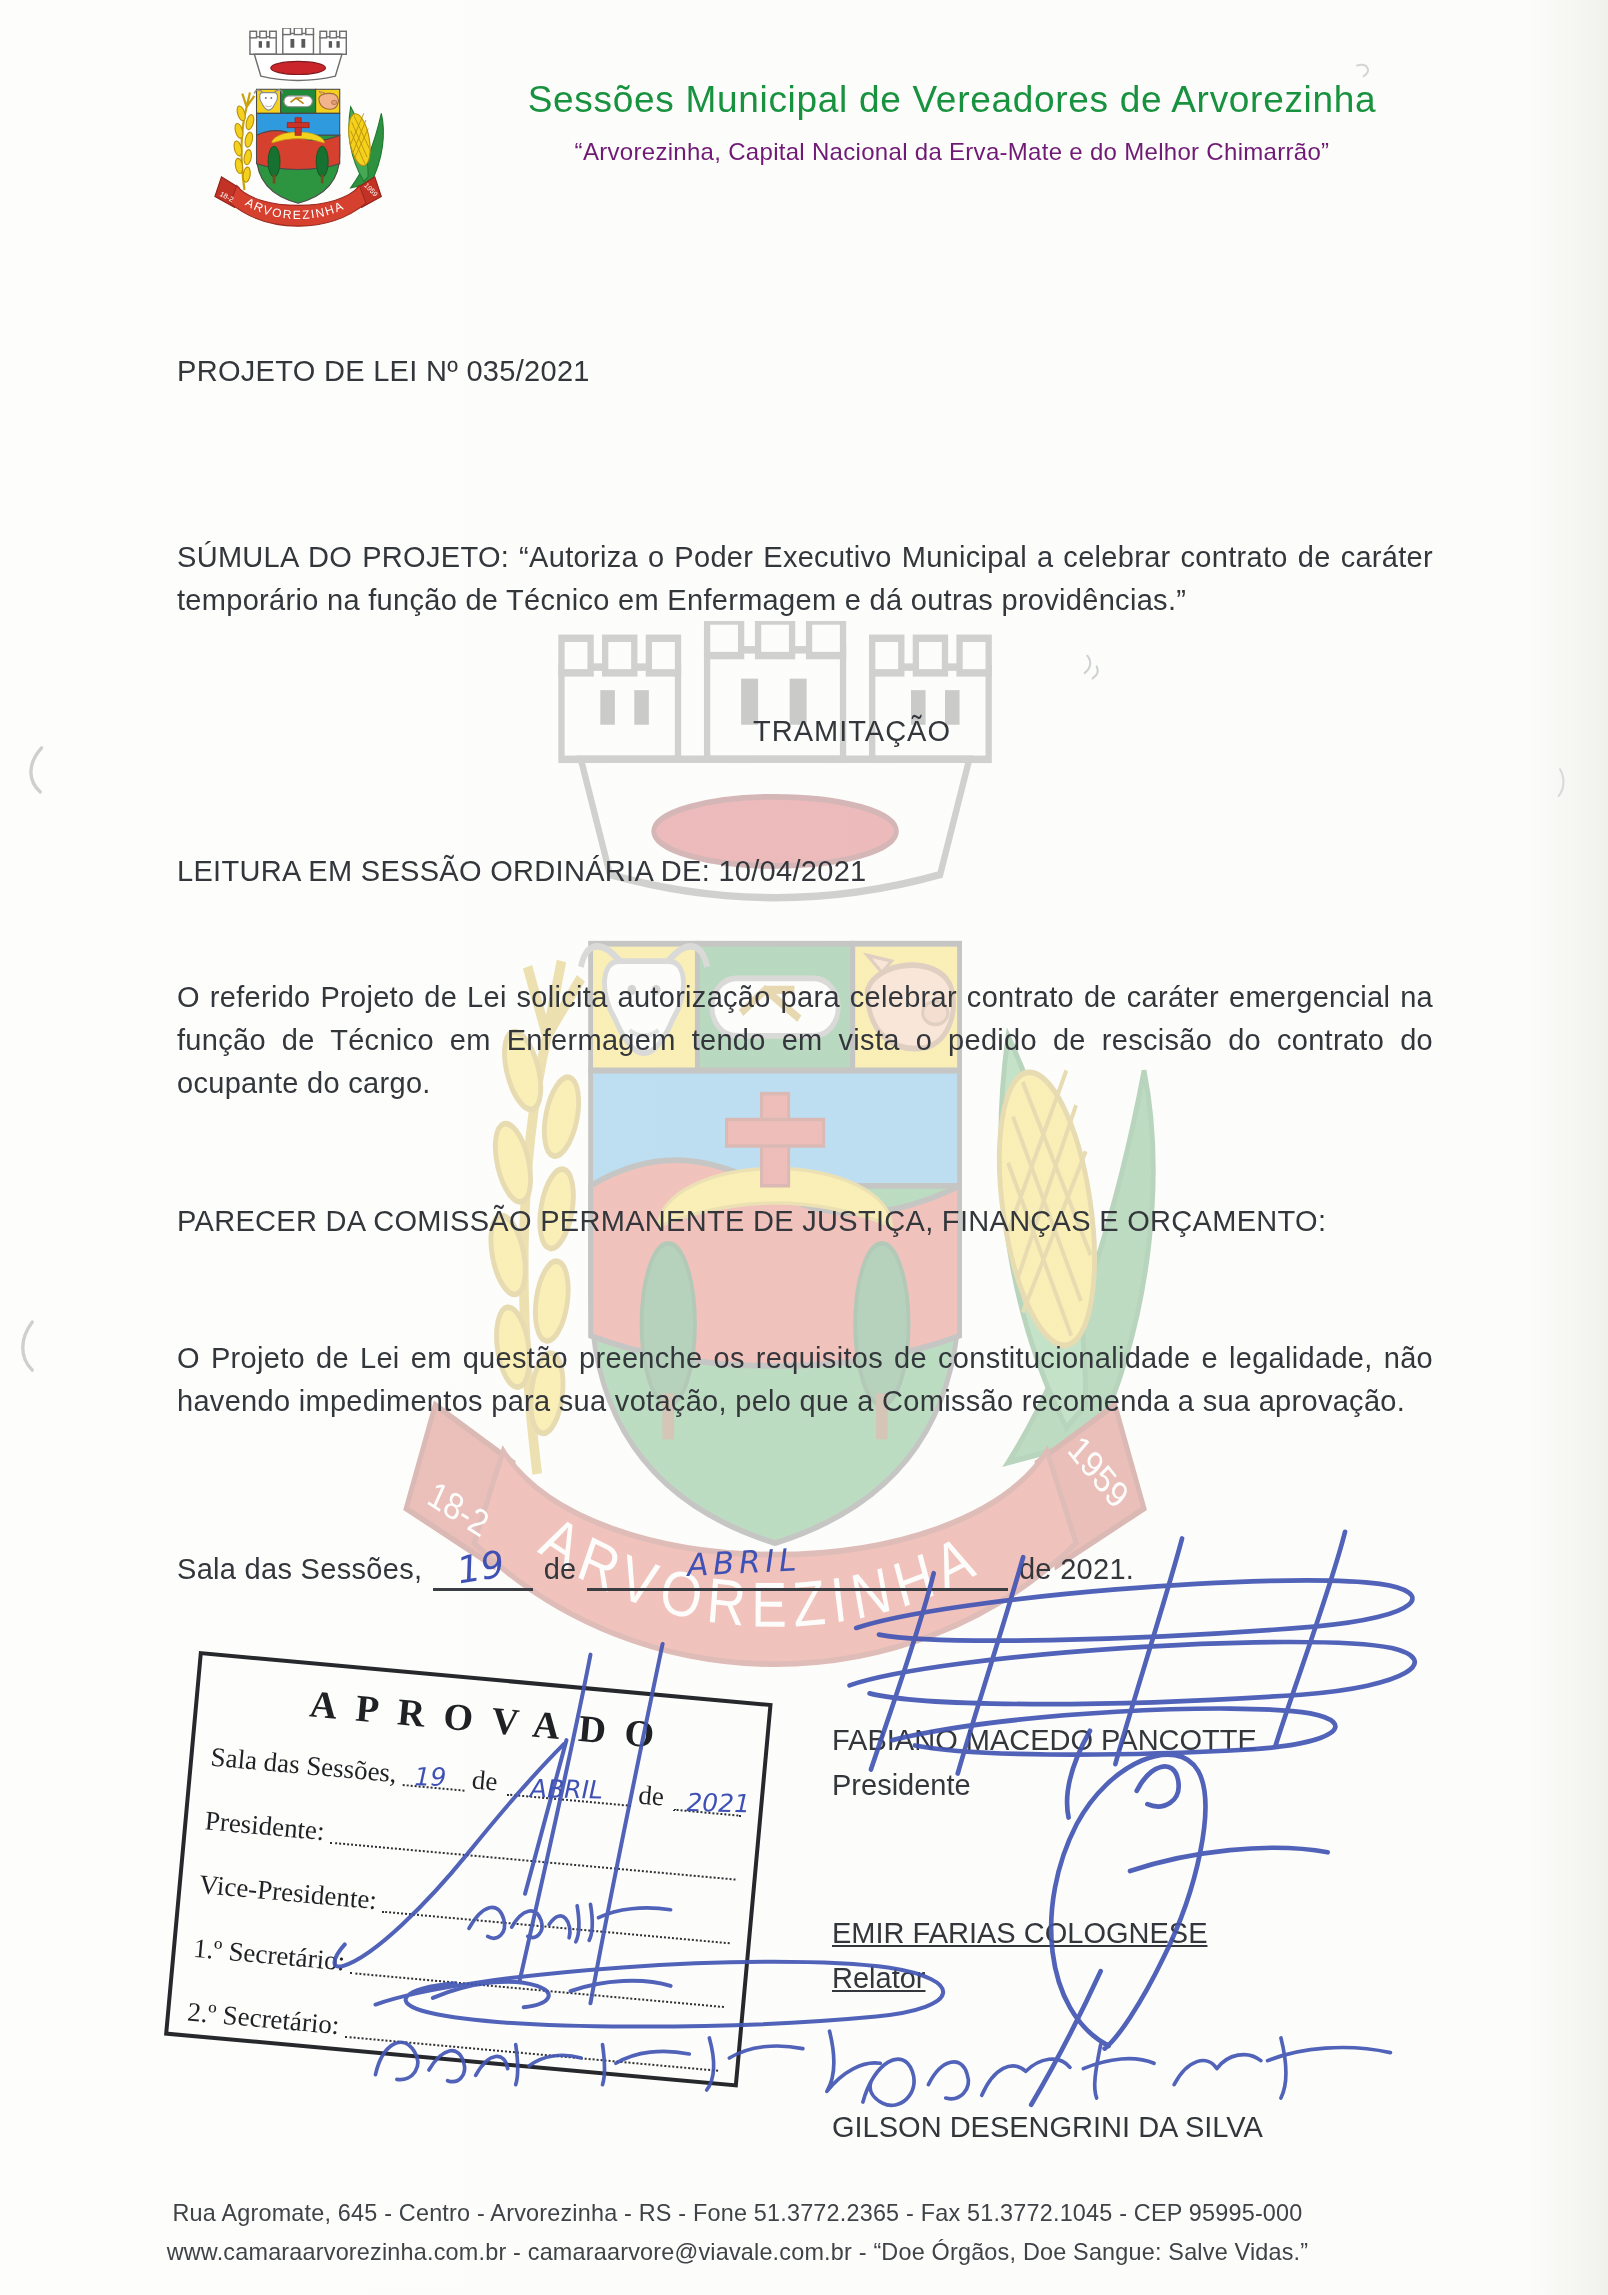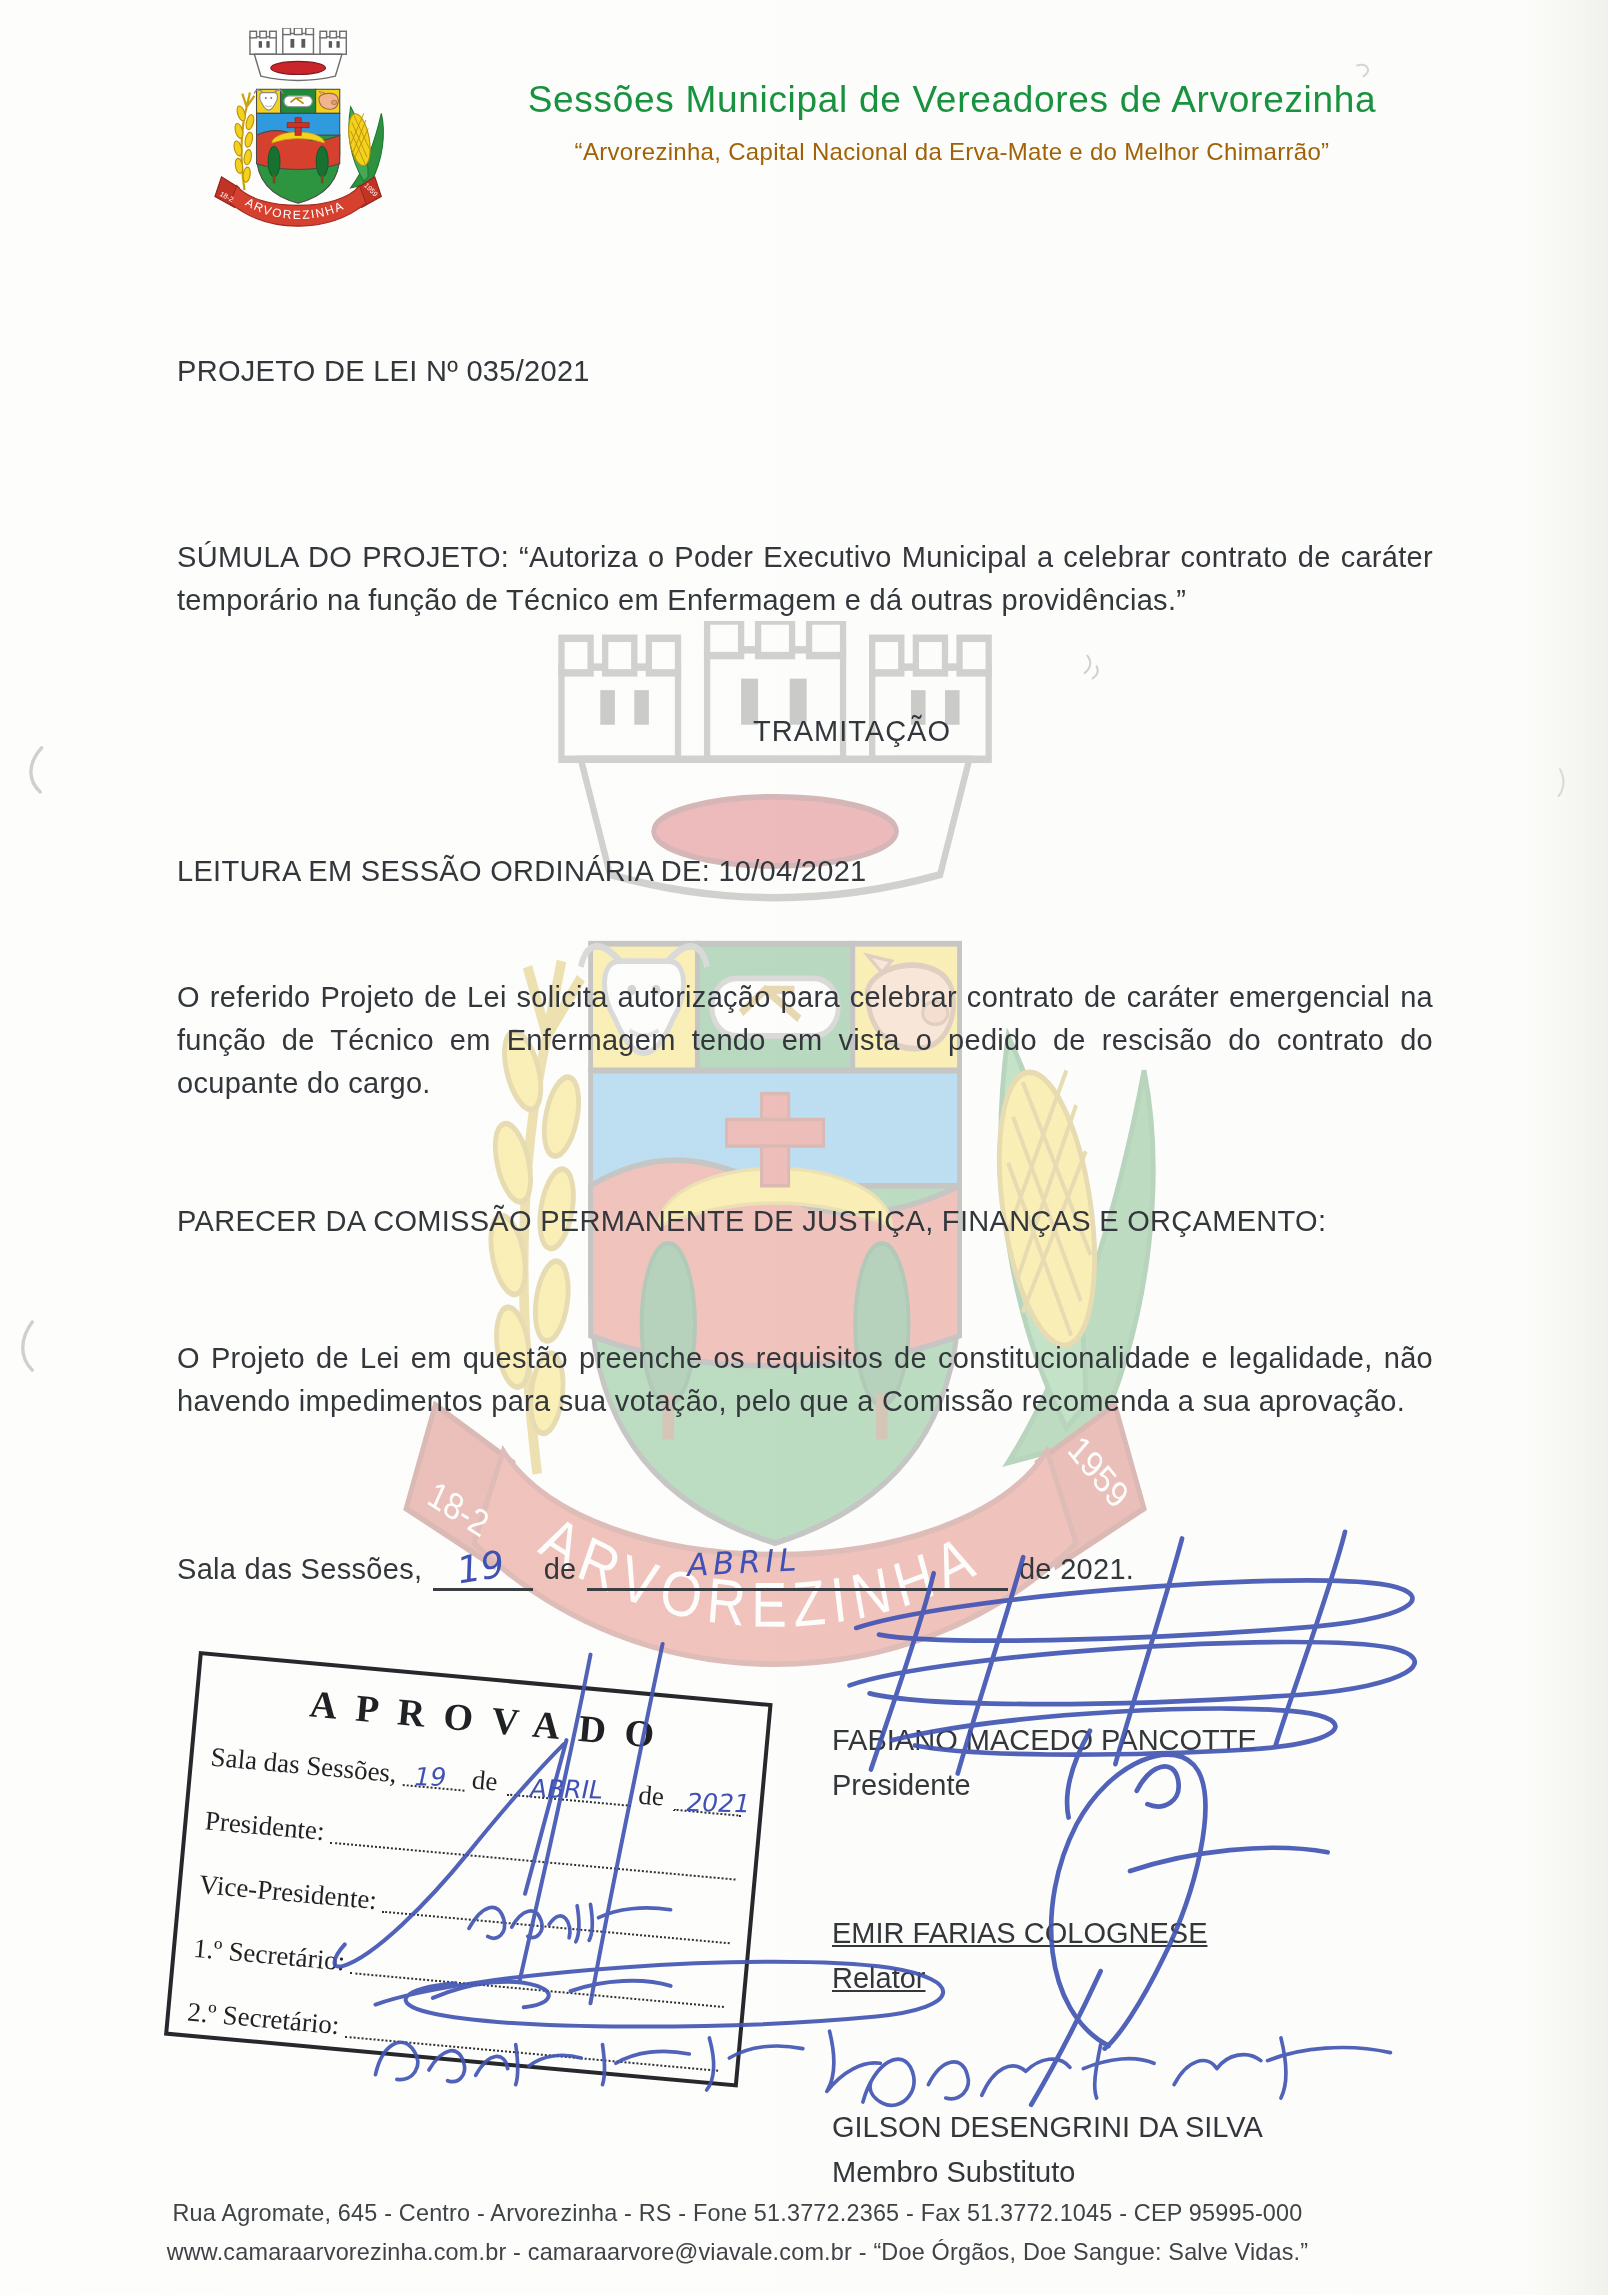--- a/index.html
+++ b/index.html
@@ -6,21 +6,21 @@
   body{
     width:1609px;height:2295px;position:relative;overflow:hidden;
     background:linear-gradient(90deg,#fdfdfb 0%,#fcfcfa 95%,#f1f1ec 100%);
     font-family:"Liberation Sans",sans-serif;color:#33373c;
   }
   .abs{position:absolute;}
   
   .logo{left:195px;top:28px;width:215px;height:208px;}
   .header-text{left:461px;top:79px;width:982px;text-align:center;}
   .title{font-size:37px;color:#18923f;letter-spacing:0.7px;font-weight:400;}
-  .subtitle{font-size:24px;color:#a16207;margin-top:17.4px;letter-spacing:0.3px;}
+  .subtitle{font-size:24px;color:#701a75;margin-top:17.4px;letter-spacing:0.3px;}
   
   .watermark{left:377px;top:621px;width:835px;height:1095px;opacity:.30;z-index:1;}
   
   .tblock{left:177px;width:1256px;font-size:29px;line-height:43px;letter-spacing:0.3px;z-index:2;}
   .just{text-align:justify;text-justify:inter-word;}
   .center{text-align:center;padding-left:47px;letter-spacing:1px;}
   
   .sala{display:flex;align-items:flex-end;}
   .blank{display:inline-block;border-bottom:3.3px solid #3a3d41;position:relative;height:35px;}
   .blank1{width:100px;margin:0 10.7px;}
@@ -236,21 +236,20 @@
 <div class="abs signer s1">
   <div>FABIANO MACEDO PANCOTTE</div>
   <div>Presidente</div>
 </div>
 <div class="abs signer s2">
   <div>EMIR FARIAS COLOGNESE</div>
   <div>Relator</div>
 </div>
 <div class="abs signer s3">
   <div>GILSON DESENGRINI DA SILVA</div>
-  <div>Membro Substituto</div>
 </div>
 
 <div class="abs footer f1">Rua Agromate, 645 - Centro - Arvorezinha - RS - Fone 51.3772.2365 - Fax 51.3772.1045 - CEP 95995-000</div>
 <div class="abs footer f2">www.camaraarvorezinha.com.br - camaraarvore@viavale.com.br - “Doe Órgãos, Doe Sangue: Salve Vidas.”</div>
 
 <svg class="abs overlay" viewBox="0 0 2409 3437">
   <g stroke="#4355b4" fill="none" stroke-linecap="round" stroke-linejoin="round" opacity=".92">
 
     <g stroke-width="7">
       <path d="M1398,2356 C1378,2438 1332,2566 1304,2650"></path>

